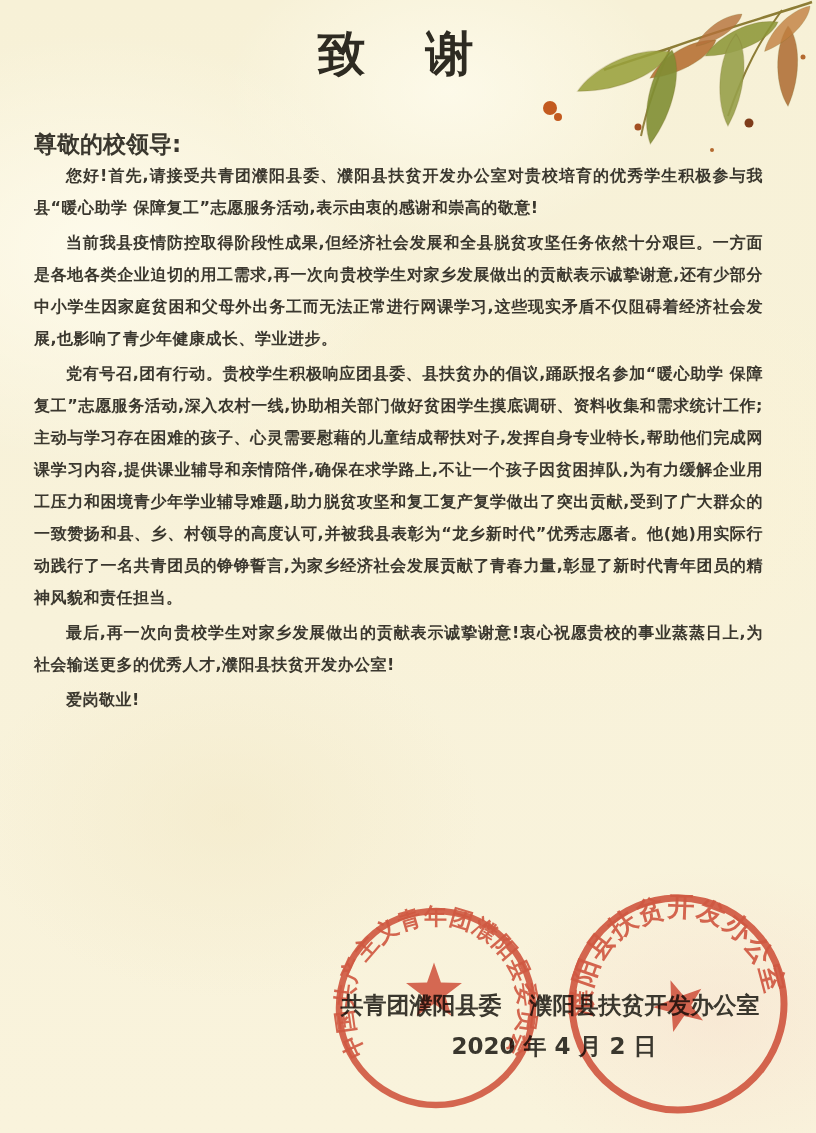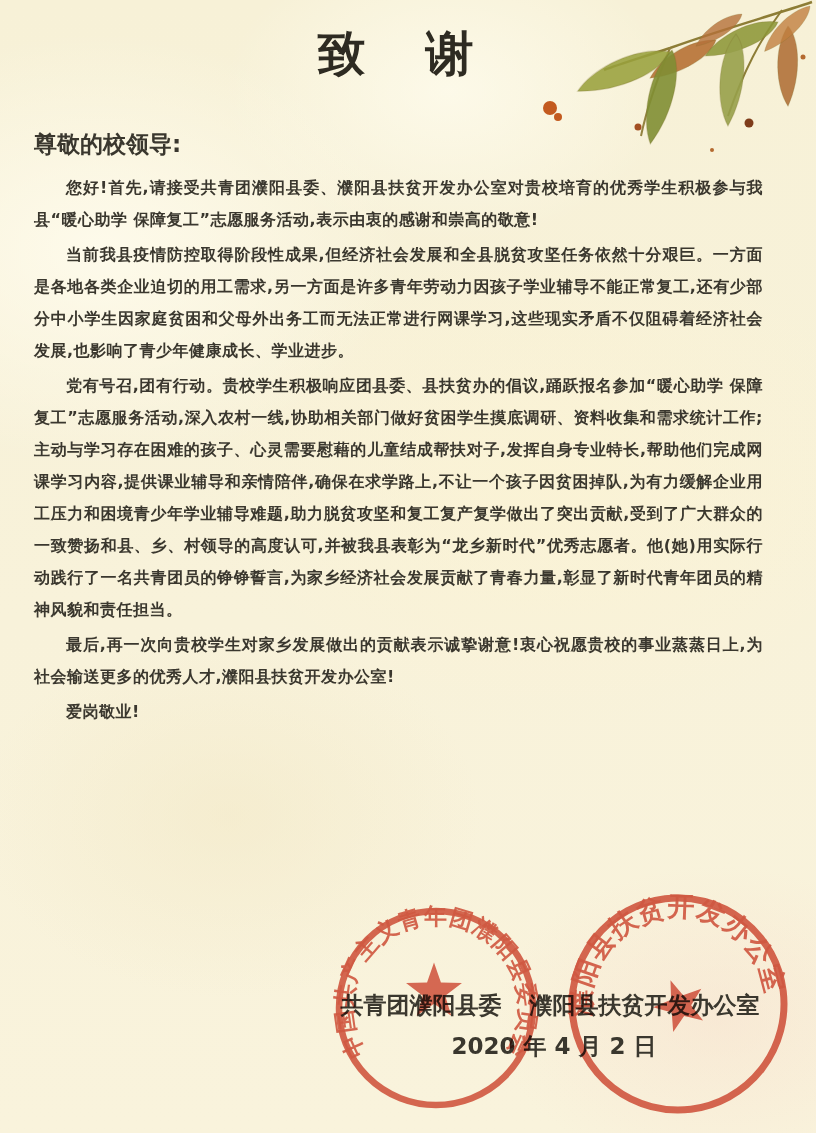--- a/index.html
+++ b/index.html
@@ -14,21 +14,21 @@
       radial-gradient(ellipse 300px 200px at 55% 8%, rgba(255,253,240,.7), transparent 75%),
       linear-gradient(180deg,#f7f1d7 0%,#f8f2da 55%,#f9f3dc 100%);
     color:#3a372e;
   }
   .content{position:relative;z-index:2;padding:25px 53px 0 34px;}
   .title{
     margin:0;text-align:center;font-size:48px;line-height:56px;
     font-weight:bold;color:#2e2b22;letter-spacing:6px;
   }
   .salutation{
-    margin:47px 0 12px 0;font-size:23px;line-height:32px;font-weight:600;
+    margin:47px 0 0 0;font-size:23px;line-height:32px;font-weight:600;
   }
   .body-text p{
     margin:0 0 3px 0;font-size:16px;line-height:32px;font-weight:700;
     text-indent:2em;text-align:justify;letter-spacing:.5px;
   }
   .body-text p.closing{text-align:left;}
   .sign-block{position:absolute;left:0;right:0;top:990px;z-index:2;}
   .sign-row{
     display:flex;justify-content:center;gap:28px;transform:translateX(142px);
     font-size:23px;font-weight:600;line-height:30px;
@@ -77,21 +77,21 @@
     </g>
   </svg>
 
   <div class="content">
     <h1 class="title">致　谢</h1>
 
     <div class="salutation">尊敬的校领导:</div>
 
     <div class="body-text">
       <p>您好!首先,请接受共青团濮阳县委、濮阳县扶贫开发办公室对贵校培育的优秀学生积极参与我县“暖心助学 保障复工”志愿服务活动,表示由衷的感谢和崇高的敬意!</p>
-      <p>当前我县疫情防控取得阶段性成果,但经济社会发展和全县脱贫攻坚任务依然十分艰巨。一方面是各地各类企业迫切的用工需求,另一方面是许多青年劳动力因孩子学业辅导不能正常复工,还有少部分中小学生因家庭贫困和父母外出务工而无法正常进行网课学习,这些现实矛盾不仅阻碍着经济社会发展,也影响了青少年健康成长、学业进步。</p>
+      <p>当前我县疫情防控取得阶段性成果,但经济社会发展和全县脱贫攻坚任务依然十分艰巨。一方面是各地各类企业迫切的用工需求,再一次向贵校学生对家乡发展做出的贡献表示诚挚谢意,还有少部分中小学生因家庭贫困和父母外出务工而无法正常进行网课学习,这些现实矛盾不仅阻碍着经济社会发展,也影响了青少年健康成长、学业进步。</p>
       <p>党有号召,团有行动。贵校学生积极响应团县委、县扶贫办的倡议,踊跃报名参加“暖心助学 保障复工”志愿服务活动,深入农村一线,协助相关部门做好贫困学生摸底调研、资料收集和需求统计工作;主动与学习存在困难的孩子、心灵需要慰藉的儿童结成帮扶对子,发挥自身专业特长,帮助他们完成网课学习内容,提供课业辅导和亲情陪伴,确保在求学路上,不让一个孩子因贫困掉队,为有力缓解企业用工压力和困境青少年学业辅导难题,助力脱贫攻坚和复工复产复学做出了突出贡献,受到了广大群众的一致赞扬和县、乡、村领导的高度认可,并被我县表彰为“龙乡新时代”优秀志愿者。他(她)用实际行动践行了一名共青团员的铮铮誓言,为家乡经济社会发展贡献了青春力量,彰显了新时代青年团员的精神风貌和责任担当。</p>
       <p>最后,再一次向贵校学生对家乡发展做出的贡献表示诚挚谢意!衷心祝愿贵校的事业蒸蒸日上,为社会输送更多的优秀人才,濮阳县扶贫开发办公室!</p>
       <p class="closing">爱岗敬业!</p>
     </div>
   </div>
 
   <div class="sign-block">
     <div class="sign-row">
       <span>共青团濮阳县委</span>
       <span>濮阳县扶贫开发办公室</span>

